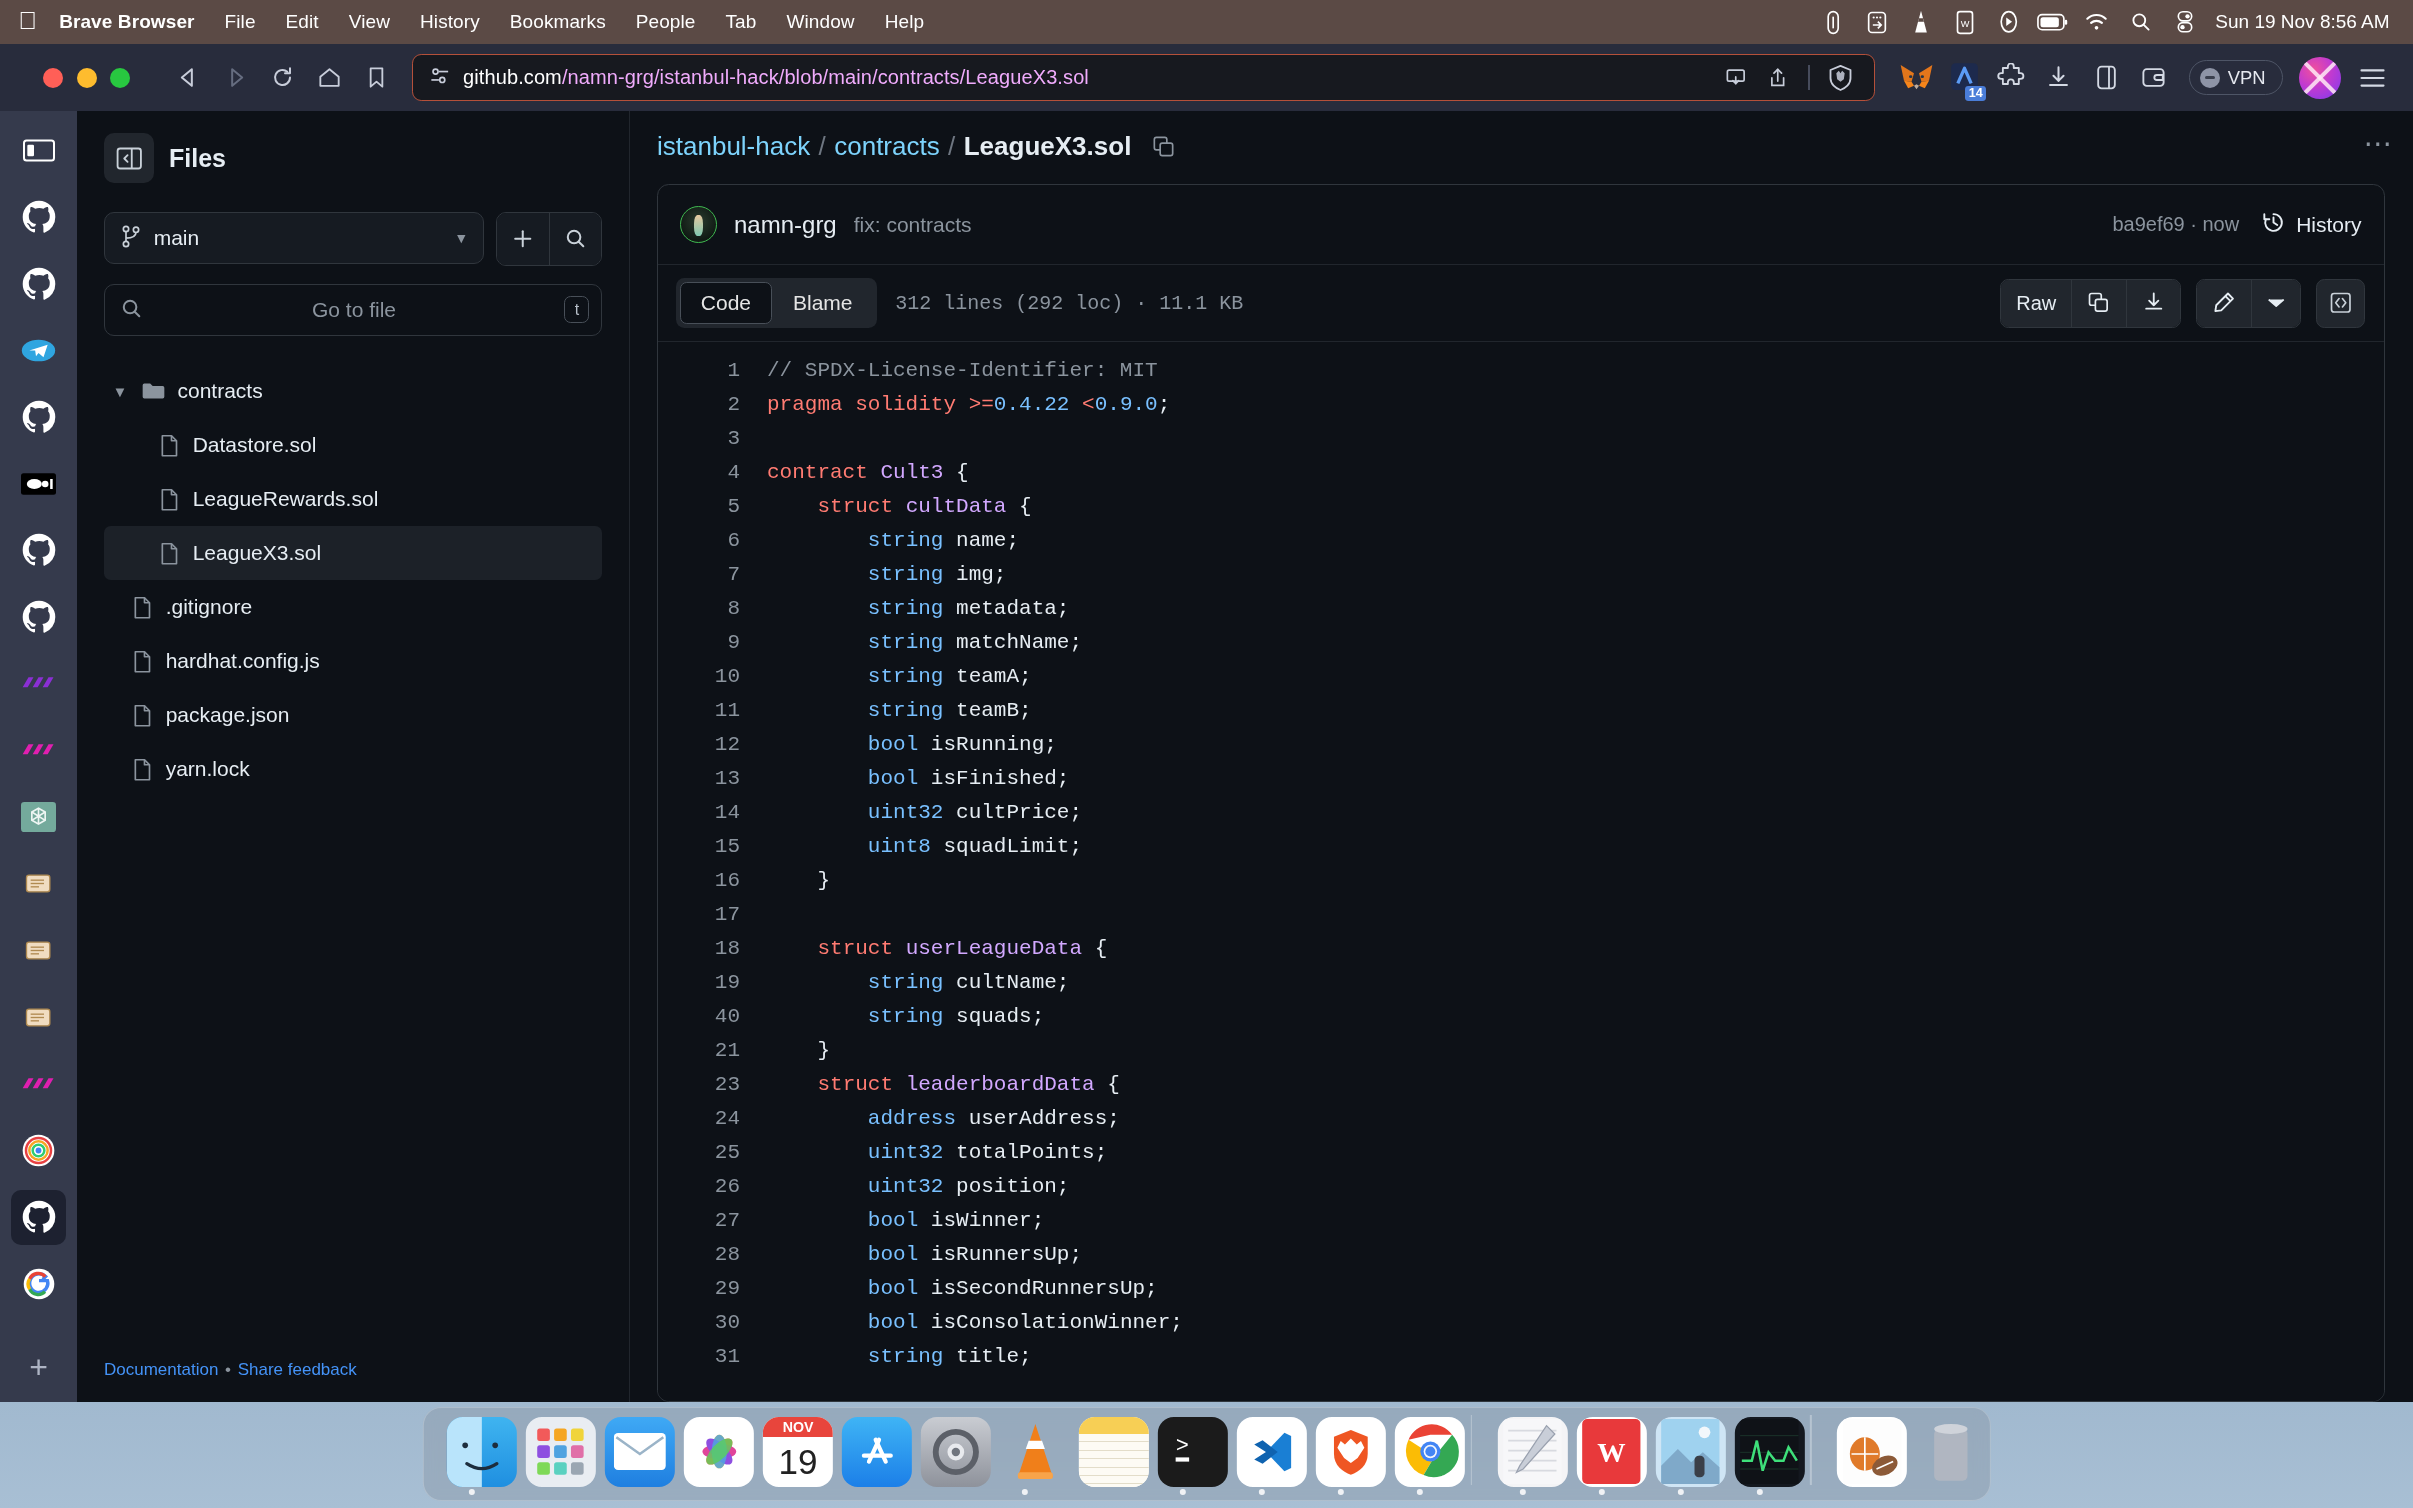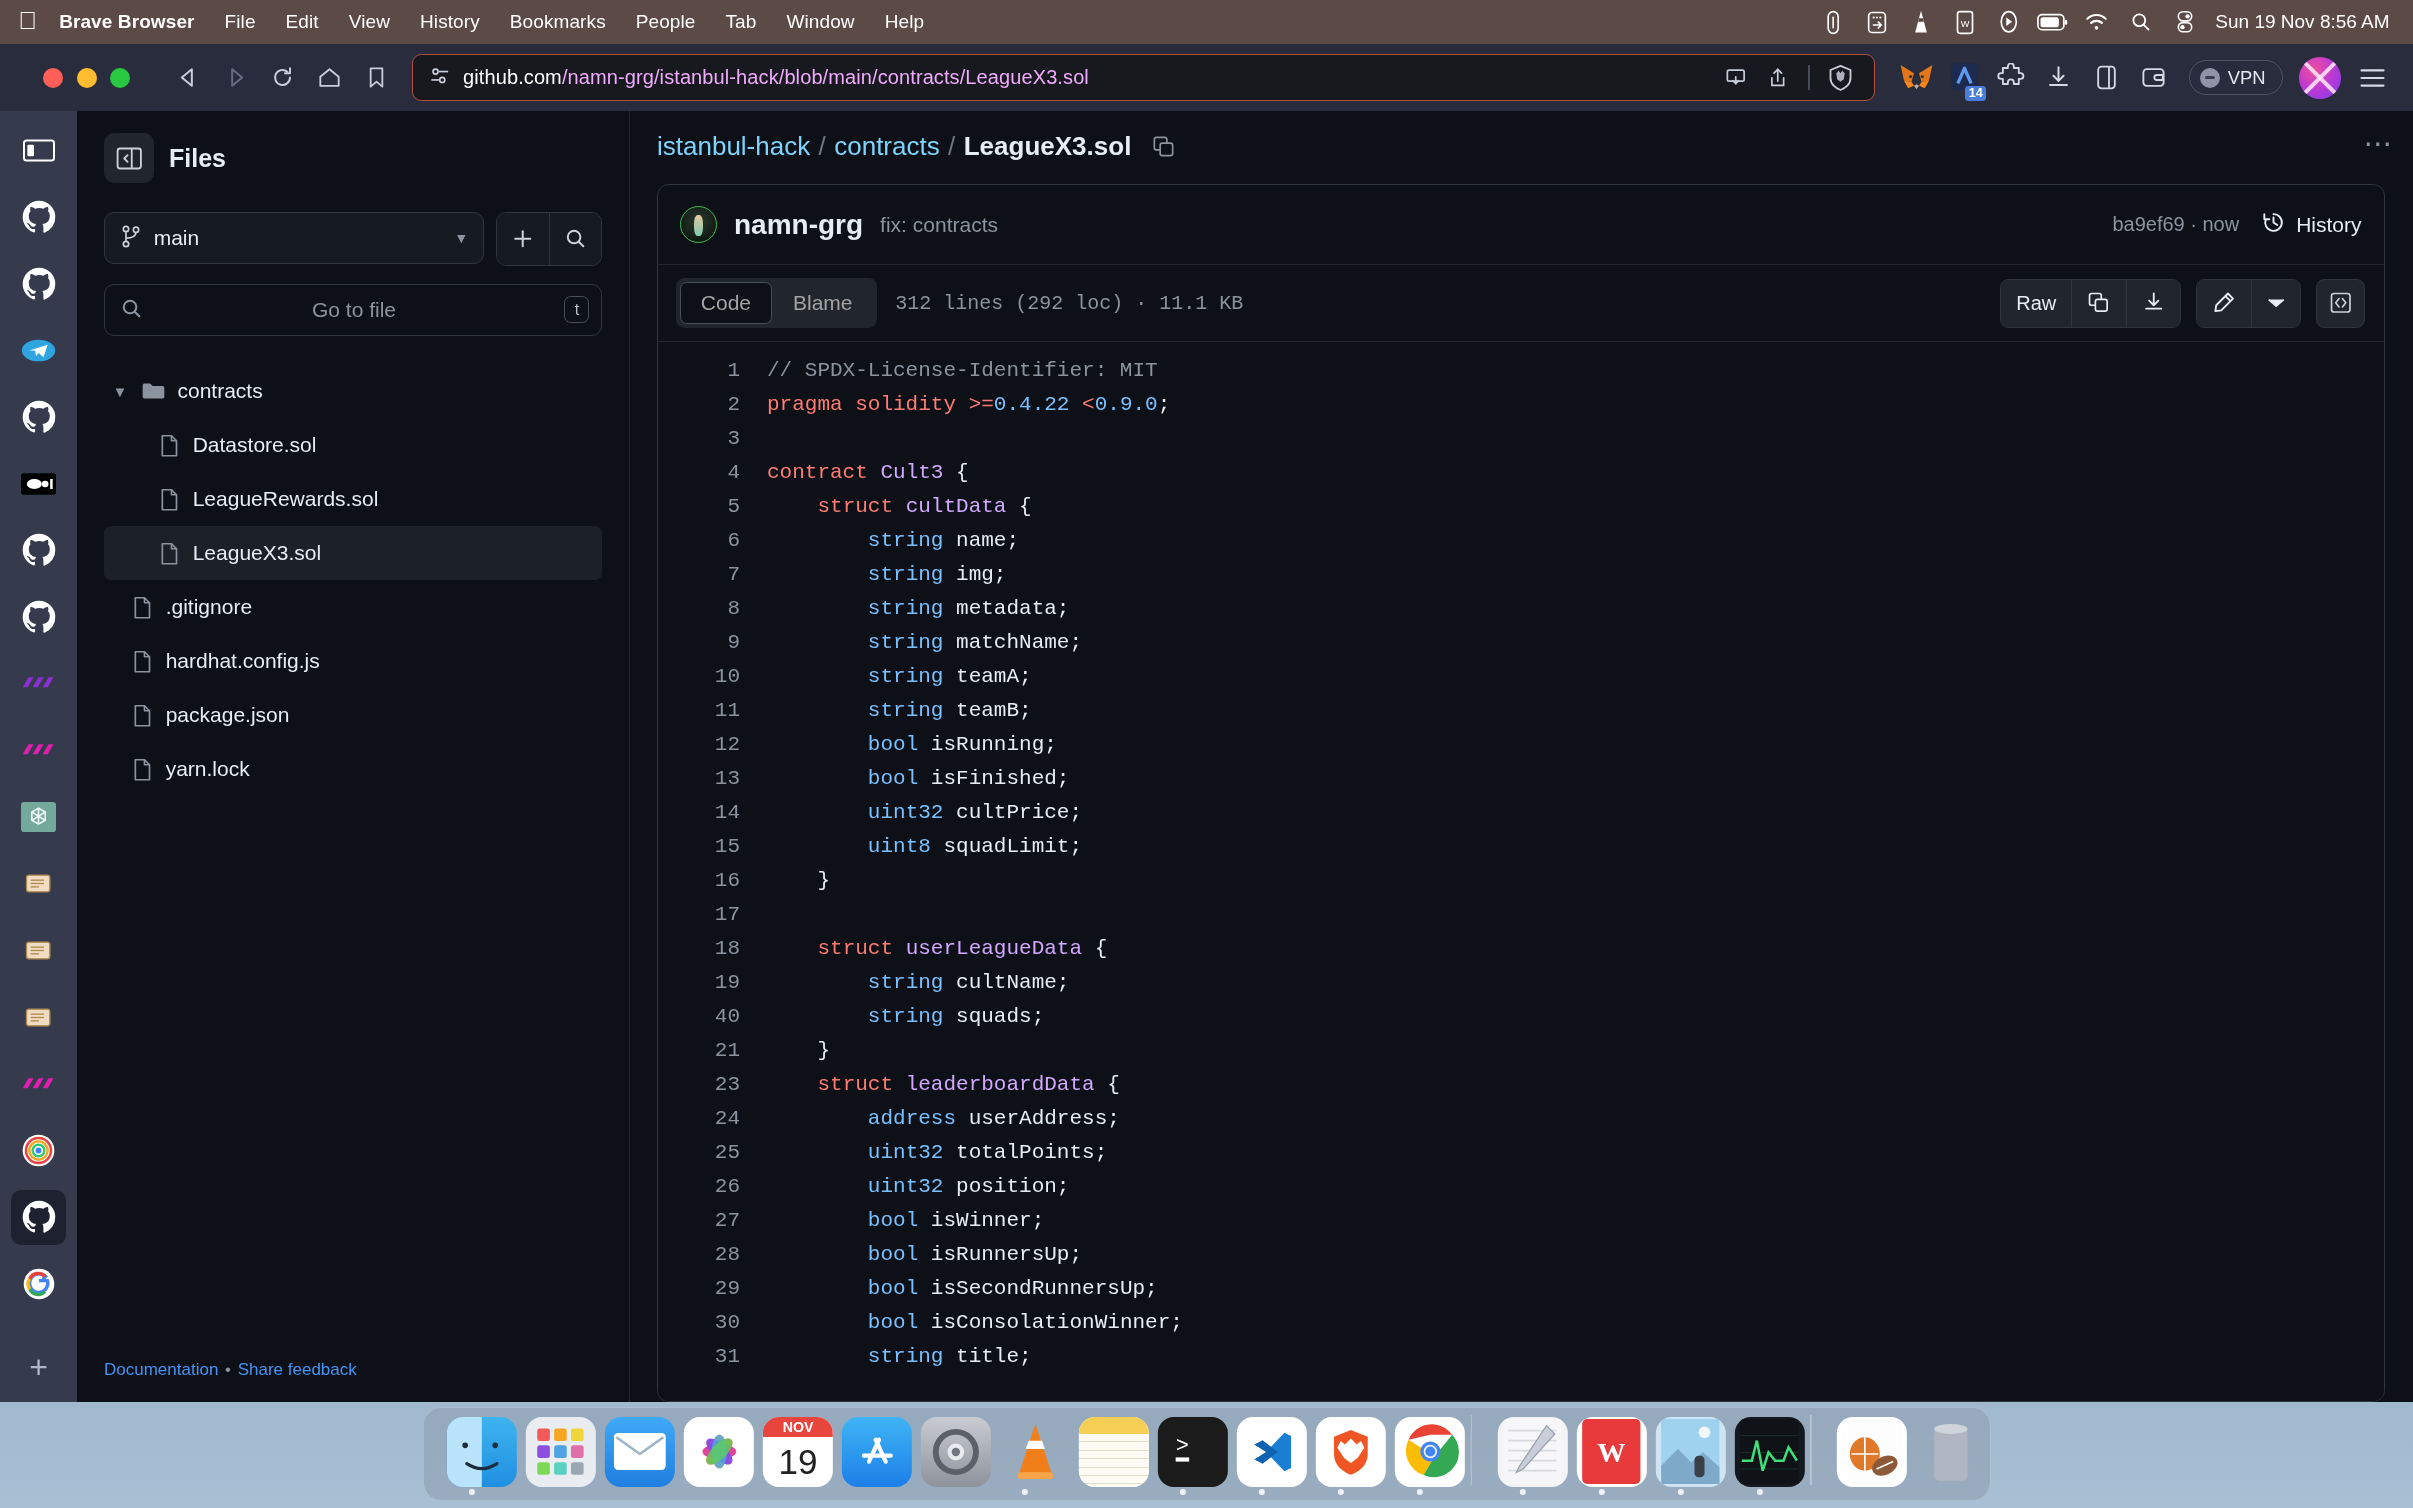--- a/index.html
+++ b/index.html
@@ -207,33 +207,33 @@
   }
   .commit-avatar {
     width: 37px; height: 37px; border-radius: 50%; flex: 0 0 auto;
     background: radial-gradient(circle at 50% 40%, #2a3b2e 0%, #101a14 70%);
     border: 1.7px solid #3fb950; overflow: hidden; position: relative;
   }
   .commit-avatar::after {
     content:''; position:absolute; left: 38%; top: 22%; width: 24%; height: 62%;
     background: linear-gradient(180deg,#e8c9a0,#7ec8b0); border-radius: 40%;
   }
-  .commit-author { font-size: 28px; font-weight: bold; color: #e6edf3; }
+  .commit-author { font-size: 24px; font-weight: normal; color: #e6edf3; }
   .commit-msg { font-size: 21px; color: #8b949e; }
   .commit-right { margin-left: auto; display: flex; align-items: center; gap: 22px; }
   .commit-hash { font-size: 20px; color: #8b949e; }
   .history-btn { display: flex; align-items: center; gap: 10px; font-size: 21px; color: #e6edf3; }
 
   .file-toolbar {
     display: flex; align-items: center; height: 77px; padding: 0 18.4px; gap: 18.4px;
     border-bottom: 0.8px solid #21262d; flex: 0 0 77px;
   }
   .segmented { display: flex; background: #21262d; border-radius: 8.4px; padding: 3.4px; }
   .seg {
-    font-size: 21px; padding: 9.2px 21px; border-radius: 6.7px; color: #a3a3a3;
+    font-size: 21px; padding: 9.2px 21px; border-radius: 6.7px; color: #e5e5e5;
   }
   .seg.active { background: #0d1117; border: 0.8px solid #484f58; padding: 8.4px 20px; }
   .file-meta {
     font-family: "Liberation Mono", monospace; font-size: 20px; color: #8b949e; white-space: nowrap;
   }
   .file-actions { margin-left: auto; display: flex; align-items: center; gap: 15px; }
   .btn-group { display: flex; border: 0.8px solid #30363d; border-radius: 8.4px; overflow: hidden; height: 49px; }
   .btn-seg {
     display: flex; align-items: center; justify-content: center; padding: 0 15px;
     background: #21262d; color: #e6edf3; font-size: 20px; min-width: 49px;

